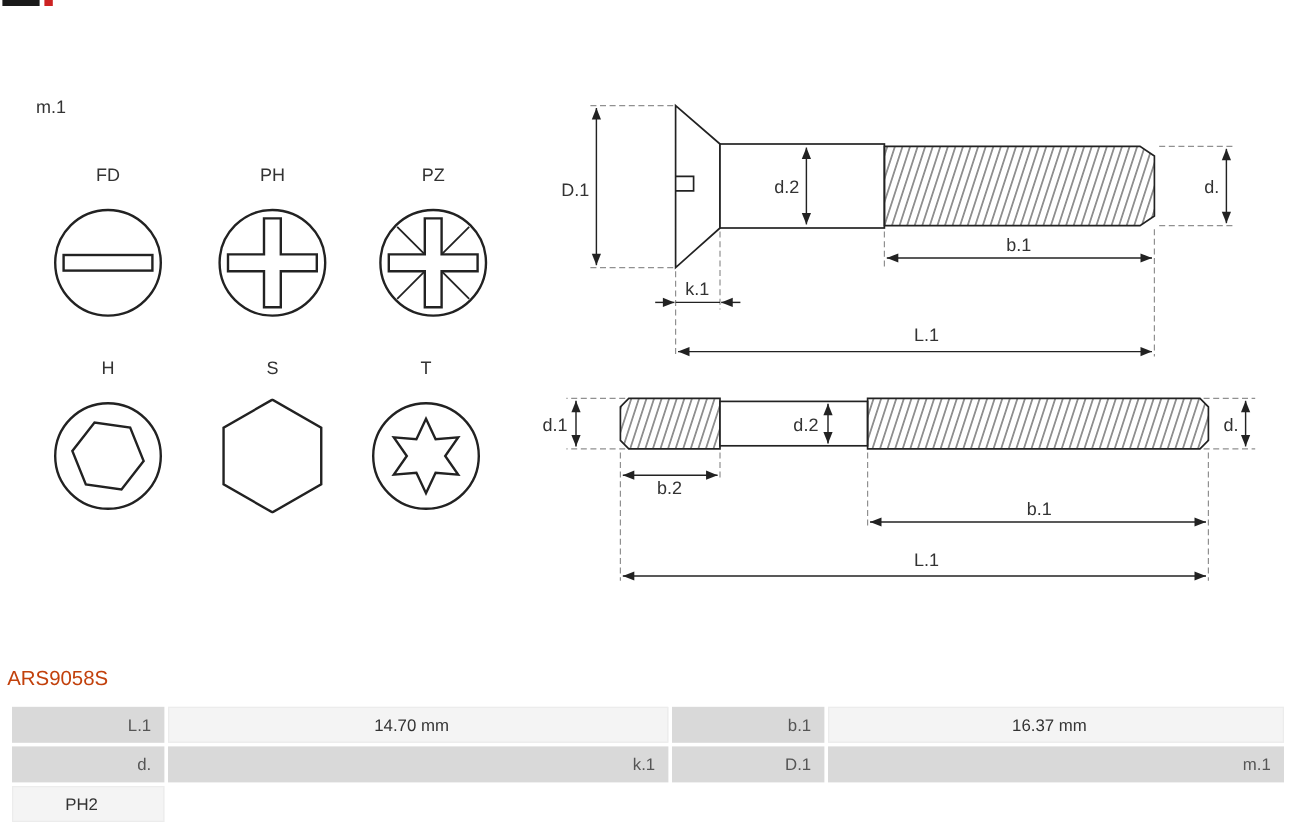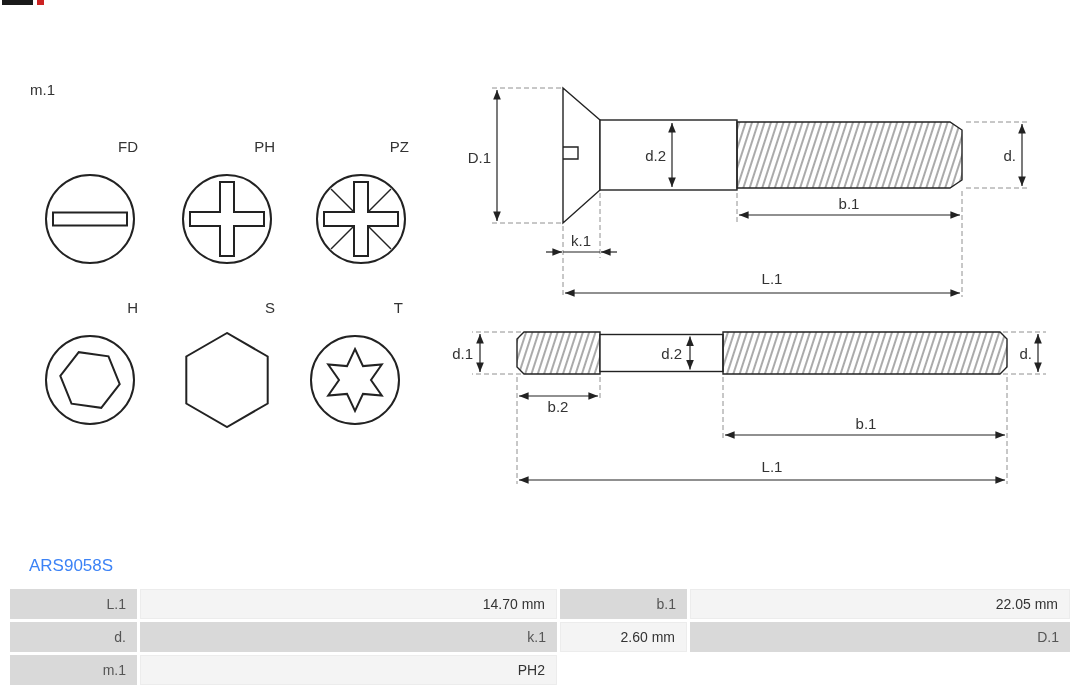--- a/index.html
+++ b/index.html
@@ -2,40 +2,40 @@
 <html><head>
 <meta charset="utf-8">
 <style>
   html,body{margin:0;padding:0;background:#fff;}
   body{width:1080px;height:692px;position:relative;overflow:hidden;
        font-family:"Liberation Sans",sans-serif;color:#333;}
   .abs{position:absolute;}
   .corner-black{left:2px;top:0;width:31px;height:5px;background:#1a1a1a;}
   .corner-red{left:37px;top:0;width:7px;height:5px;background:#cc2222;}
   .m1{left:30px;top:81px;font-size:15px;color:#333;}
-  .drive{position:absolute;width:96px;text-align:right;}
+  .drive{position:absolute;width:96px;text-align:center;}
   .dlabel{font-size:15px;color:#333;height:15px;line-height:15px;margin-bottom:17px;}
   .drive svg{display:block;margin:0 auto;}
   .icon-stroke{stroke:#222;stroke-width:2;fill:none;}
   .icon-thin{stroke:#222;stroke-width:1.5;fill:none;}
   .icon-fill{stroke:#222;stroke-width:2;fill:#fff;}
   svg.draw{left:0;top:0;}
   .ol{stroke:#222;stroke-width:1.4;fill:none;}
   .olw{stroke:#222;stroke-width:1.4;fill:#fff;}
   .olh{stroke:#222;stroke-width:1.4;}
   .ext{stroke:#909090;stroke-width:1;stroke-dasharray:5 3;fill:none;}
   .dim{stroke:#222;stroke-width:1.2;fill:none;}
   svg text{font-family:"Liberation Sans",sans-serif;font-size:15px;fill:#333;}
-  .part{left:29px;top:556px;font-size:17px;color:#3b82f6;}
+  .part{left:6px;top:556px;font-size:17px;color:#c2410c;}
   .spec-table{left:10px;top:589px;width:1060px;display:grid;
               grid-template-columns:127px 417px 127px 380px;gap:3px;}
   .cell{height:30px;line-height:30px;font-size:14px;text-align:right;
         padding-right:11px;box-sizing:border-box;}
   .tl{background:#d9d9d9;color:#555;}
-  .tv{background:#f4f4f4;color:#333;border:1px solid #ececec;line-height:28px;}
+  .tv{background:#f4f4f4;color:#333;border:1px solid #ececec;line-height:28px;text-align:center;}
 </style>
 </head>
 <body>
 
 <div class="abs corner-black"></div>
 <div class="abs corner-red"></div>
 
 <div class="abs m1">m.1</div>
 
 <div class="drive" style="left:42px;top:139px">
@@ -157,22 +157,21 @@
     <text x="772" y="472" text-anchor="middle">L.1</text>
   </g>
 </svg>
 
 <div class="abs part">ARS9058S</div>
 
 <div class="abs spec-table">
   <div class="cell tl">L.1</div>
   <div class="cell tv">14.70 mm</div>
   <div class="cell tl">b.1</div>
-  <div class="cell tv">22.05 mm</div>
+  <div class="cell tv">16.37 mm</div>
 
   <div class="cell tl">d.</div>
   <div class="cell tl">k.1</div>
-  <div class="cell tv">2.60 mm</div>
 
   <div class="cell tl">D.1</div>
   <div class="cell tl">m.1</div>
   <div class="cell tv">PH2</div>
 </div>
 
 </body></html>

